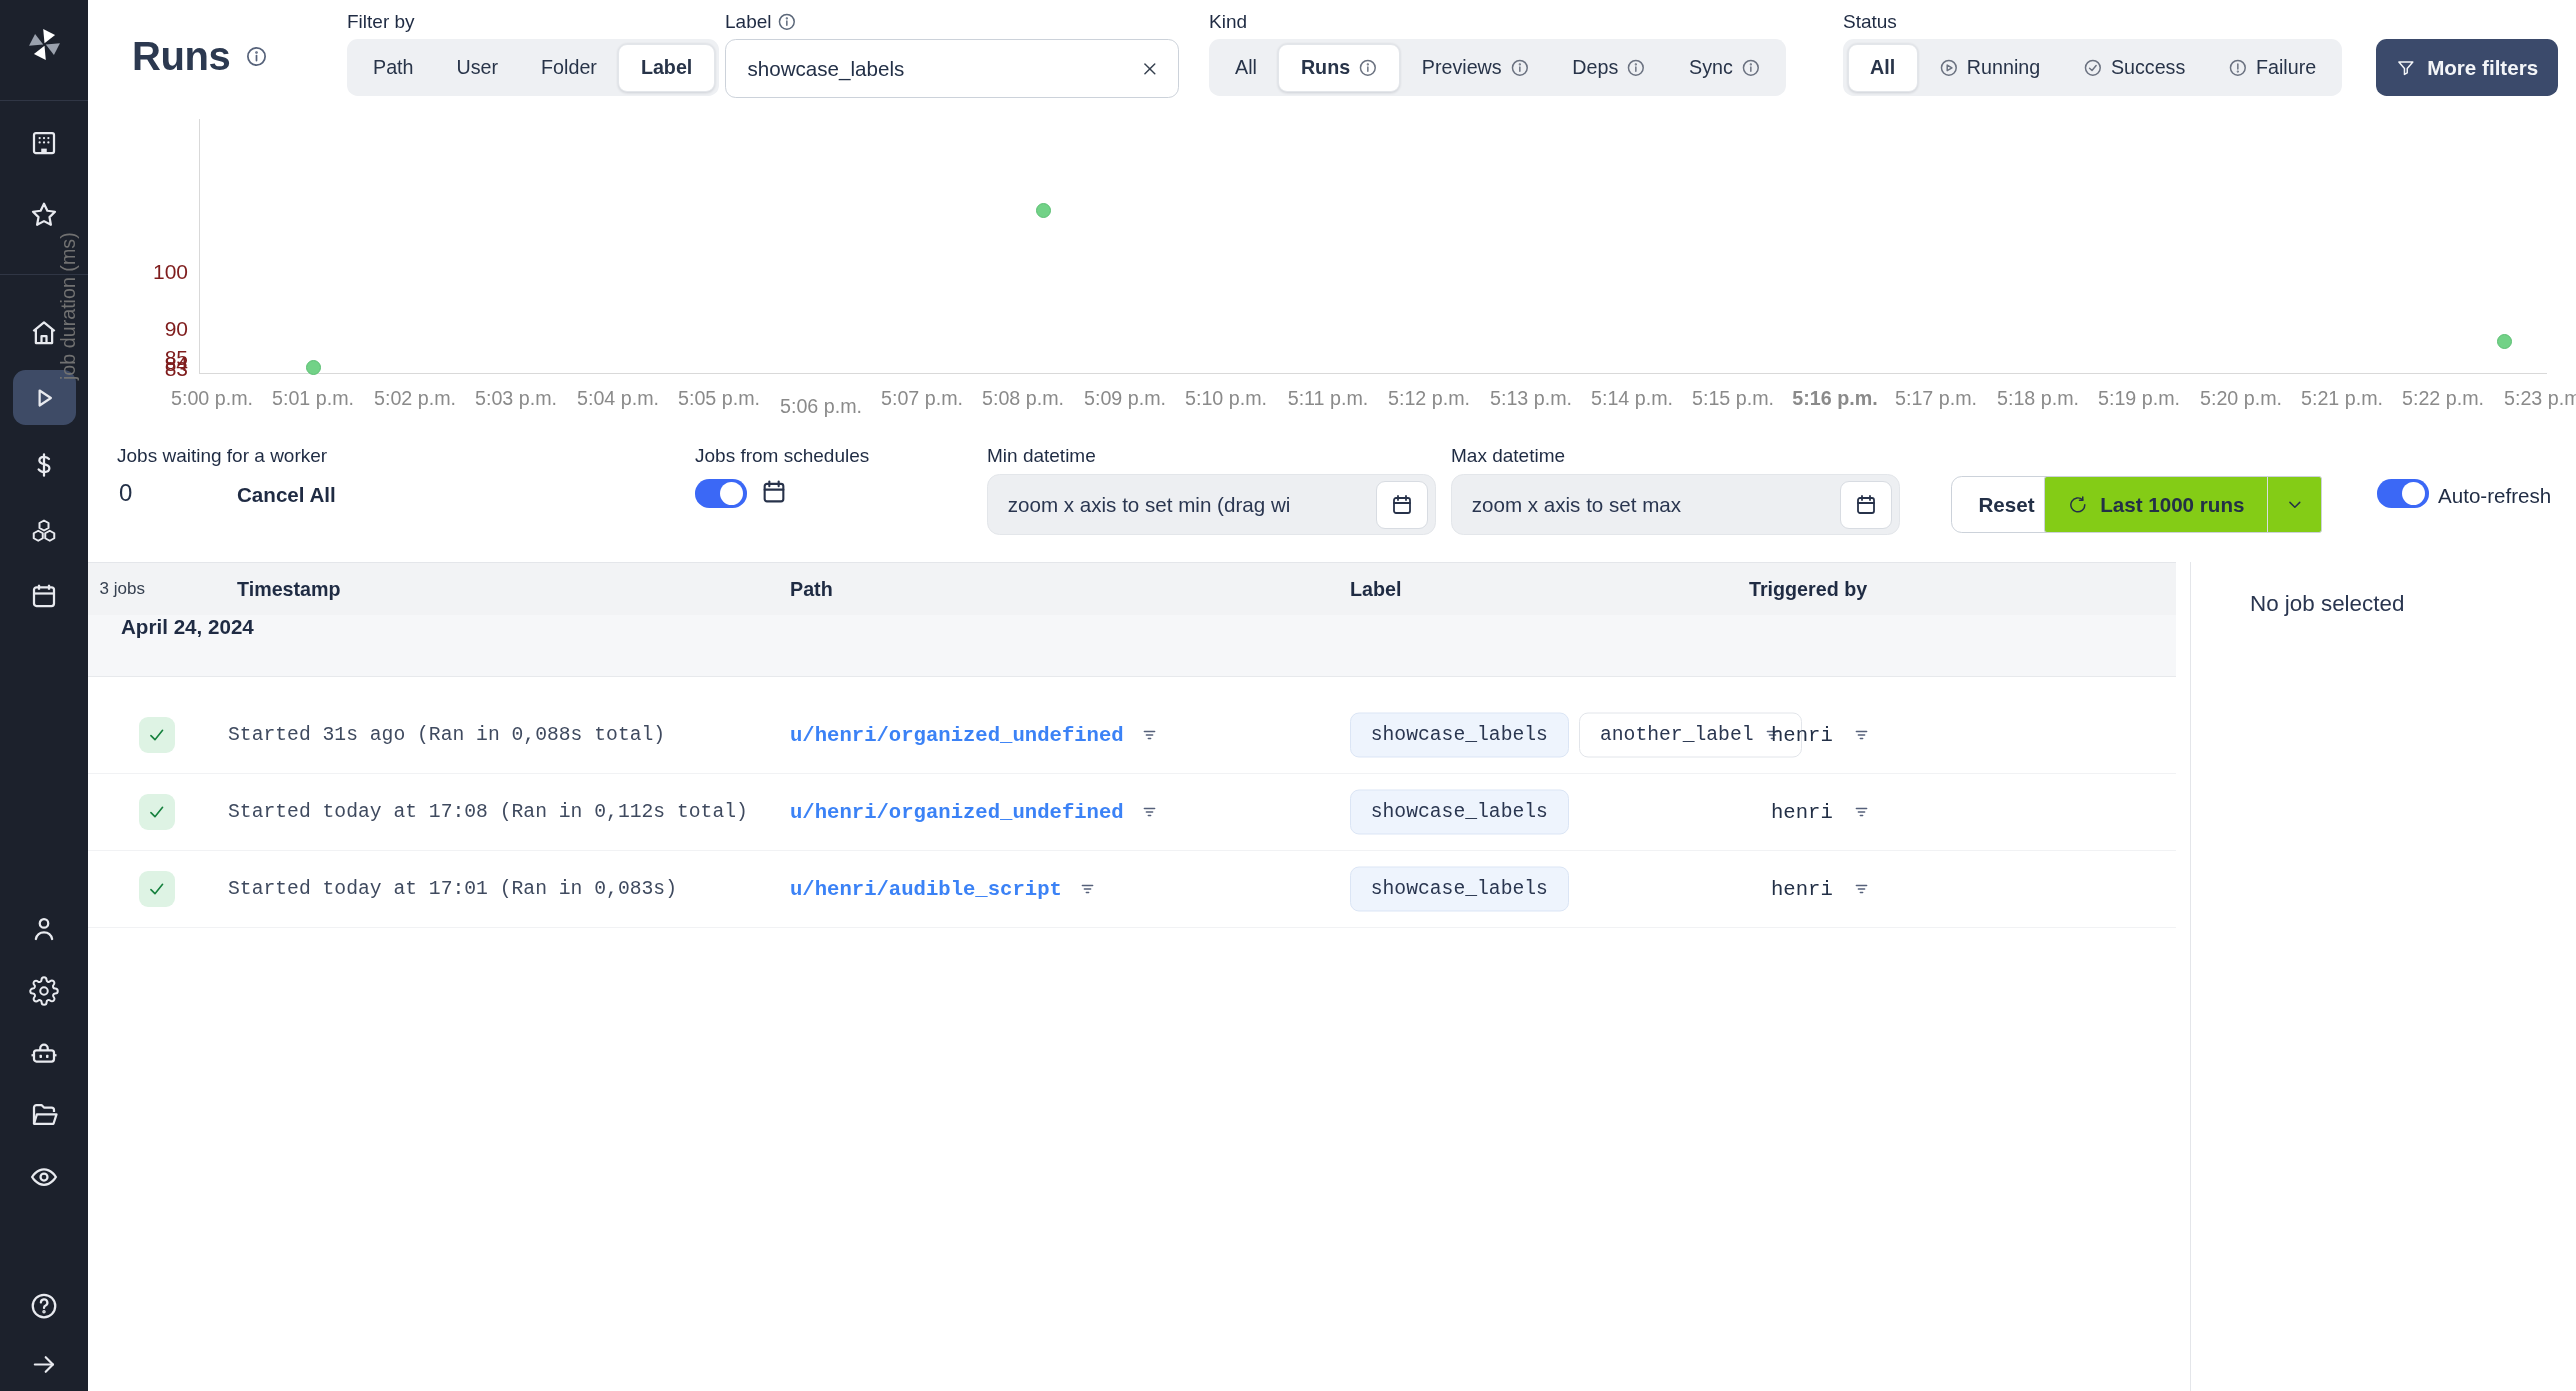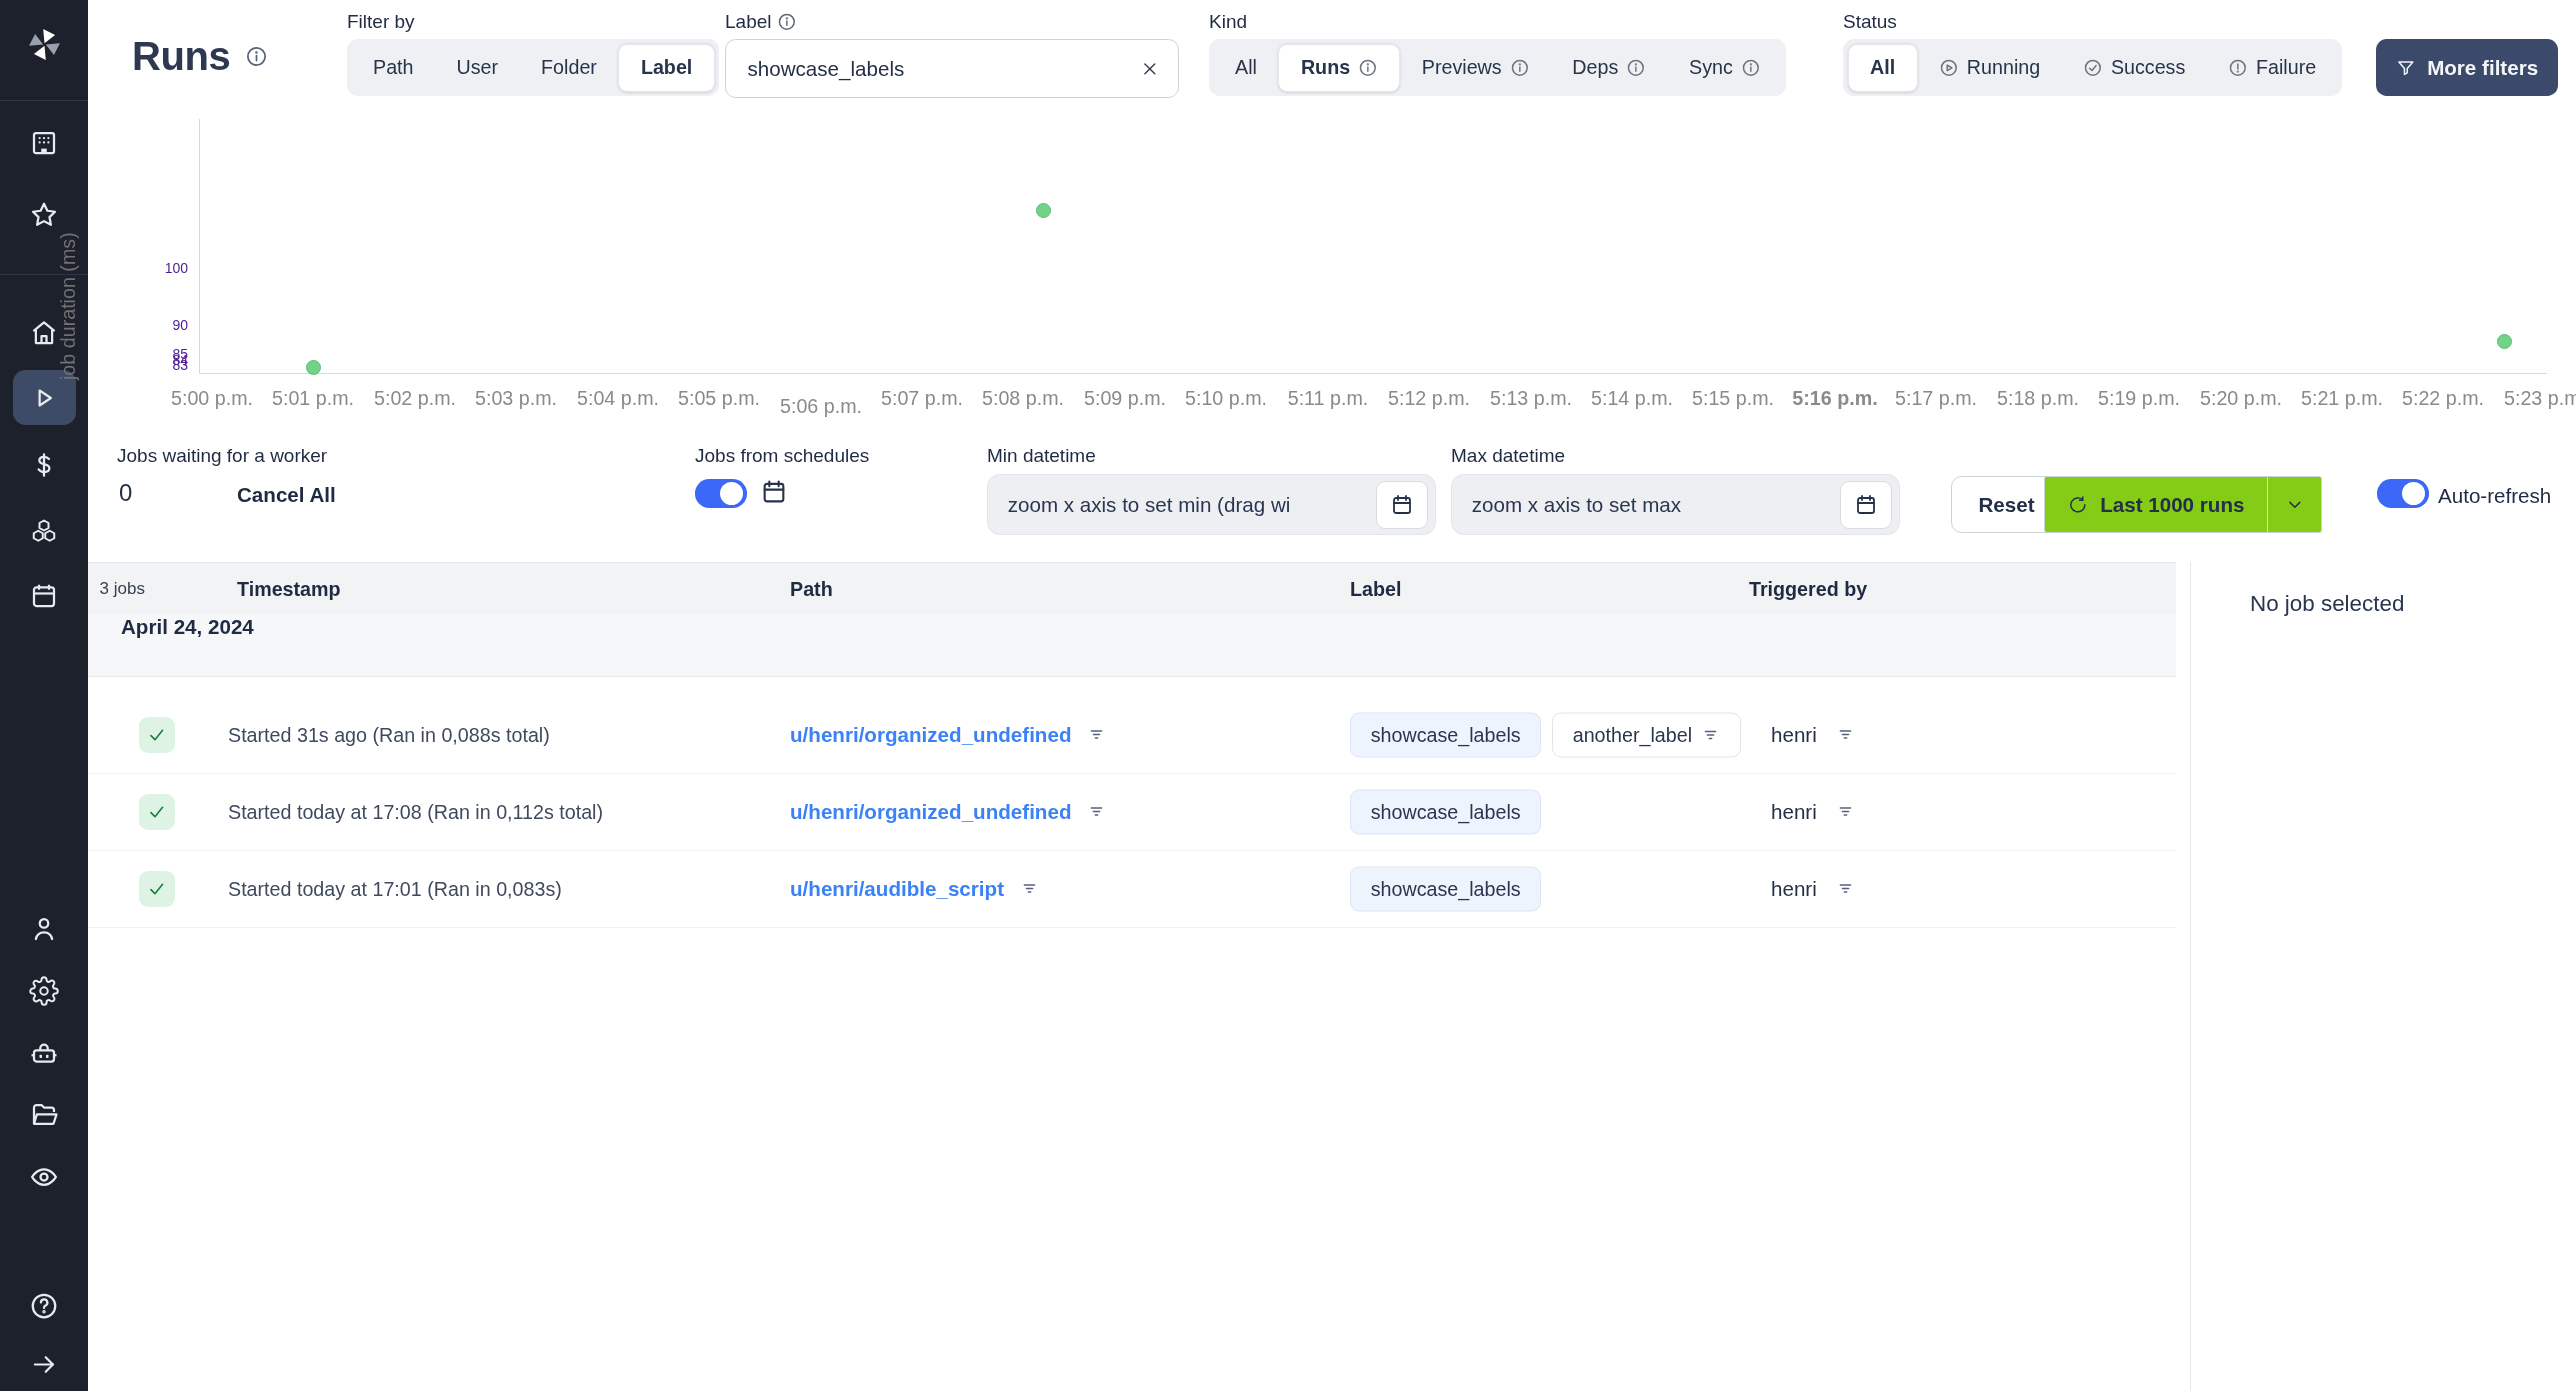--- a/index.html
+++ b/index.html
@@ -34,21 +34,21 @@
   #label-clear { color:#36404f; cursor:pointer; }
   #label-clear svg { width:21.5px; height:21.5px; }
 
   #more-filters { position:absolute; left:2376px; top:39px; height:57px; width:182px; background:#3b4a6b; border-radius:10.7px; display:flex; align-items:center; justify-content:center; gap:11.6px; color:#f3f5f8; font-size:20.6px; font-weight:600; cursor:pointer; }
   #more-filters svg { width:21.5px; height:21.5px; }
 
   
   #chart { position:absolute; left:0; top:116px; width:2576px; height:322px; }
   #y-label { position:absolute; left:57px; top:264px; transform:rotate(-90deg); transform-origin:left top; font-size:19.7px; color:#717171; white-space:nowrap; }
   .axis { position:absolute; background:#d9d9d9; }
-  .ytick { position:absolute; width:63px; text-align:right; font-size:14px; color:#4c1d95; }
+  .ytick { position:absolute; width:63px; text-align:right; font-size:21px; color:#7f1d1d; }
   .xtick { position:absolute; font-size:19.7px; color:#8a8a8a; transform:translateX(-50%); white-space:nowrap; }
   .dot { position:absolute; width:15px; height:15px; border-radius:50%; cursor:pointer; }
 
   
   .toggle { position:relative; width:52px; height:29px; border-radius:14.3px; cursor:pointer; }
   .toggle .knob { position:absolute; top:2.7px; width:23px; height:23px; border-radius:50%; background:#fff; }
   .toggle.on .knob { right:3.6px; }
   #cancel-all { position:absolute; left:237px; top:483px; font-size:20.6px; font-weight:700; color:#1f2b43; cursor:pointer; }
   #jobs-waiting-value { position:absolute; left:119px; top:479px; font-size:24px; color:#233047; }
   .dt-input { position:absolute; top:474px; width:449px; height:61px; background:#edeff2; border:0.9px solid #e3e6ea; border-radius:12.5px; display:flex; align-items:center; padding:0 7.2px 0 19.7px; }
@@ -63,21 +63,21 @@
   #runs-window .chev { width:54px; display:flex; align-items:center; justify-content:center; border-left:0.9px solid #d8dce2; cursor:pointer; }
   #runs-window .chev svg { width:21.5px; height:21.5px; }
 
   
   #table-header { position:absolute; left:88px; top:562px; width:2088px; height:54px; background:#f2f3f5; border-top:0.9px solid #e4e6ea; border-bottom:0.9px solid #e4e6ea; }
   #table-header .col { position:absolute; top:0; height:100%; display:flex; align-items:center; font-size:19.7px; font-weight:700; color:#1f2b43; }
   #jobs-count { position:absolute; left:11.6px; top:0; height:100%; display:flex; align-items:center; font-size:17px; font-weight:400; color:#374151;text-align:center; }
   #group-row { position:absolute; left:88px; top:615px; width:2088px; height:62px; background:#f6f7f9; border-bottom:0.9px solid #e7e9ec; display:flex; align-items:flex-start; }
   #group-row span { margin-left:33px; font-size:20.6px; font-weight:700; color:#1f2b43; }
   #rows { position:absolute; left:88px; top:677px; width:2088px; padding-top:19.7px; }
-  .job-row { position:relative; height:77px; cursor:pointer; }
+  .job-row { position:relative; height:77px; cursor:pointer;font-family:Liberation Mono, monospace; }
   .badge { position:absolute; left:51px; top:50%; transform:translateY(-50%); width:36px; height:36px; border-radius:9px; background:#def3e4; display:flex; align-items:center; justify-content:center; color:#15803d; }
   .badge svg { width:21.5px; height:21.5px; }
   .ts { position:absolute; left:140px; top:50%; transform:translateY(-50%); font-size:19.7px; color:#3f4a5f; }
   .path-cell { position:absolute; left:702px; top:50%; transform:translateY(-50%); display:flex; align-items:center; gap:16px; }
   .path-link { font-size:20.6px; font-weight:600; color:#3b82f6; cursor:pointer; }
   .flt { color:#55607a; cursor:pointer; }
   .flt svg { width:19px; height:19px; }
   .chips { position:absolute; left:1262px; top:50%; transform:translateY(-50%); display:flex; gap:10.7px; }
   .chip { height:45px; display:flex; align-items:center; gap:9px; padding:0 19.7px; border-radius:9px; font-size:19.7px; color:#2a3650; background:#eef4fd; border:0.9px solid #dbe5f5; }
   .chip.outline { background:#fff; border:0.9px solid #e2e5ea; cursor:pointer; }

